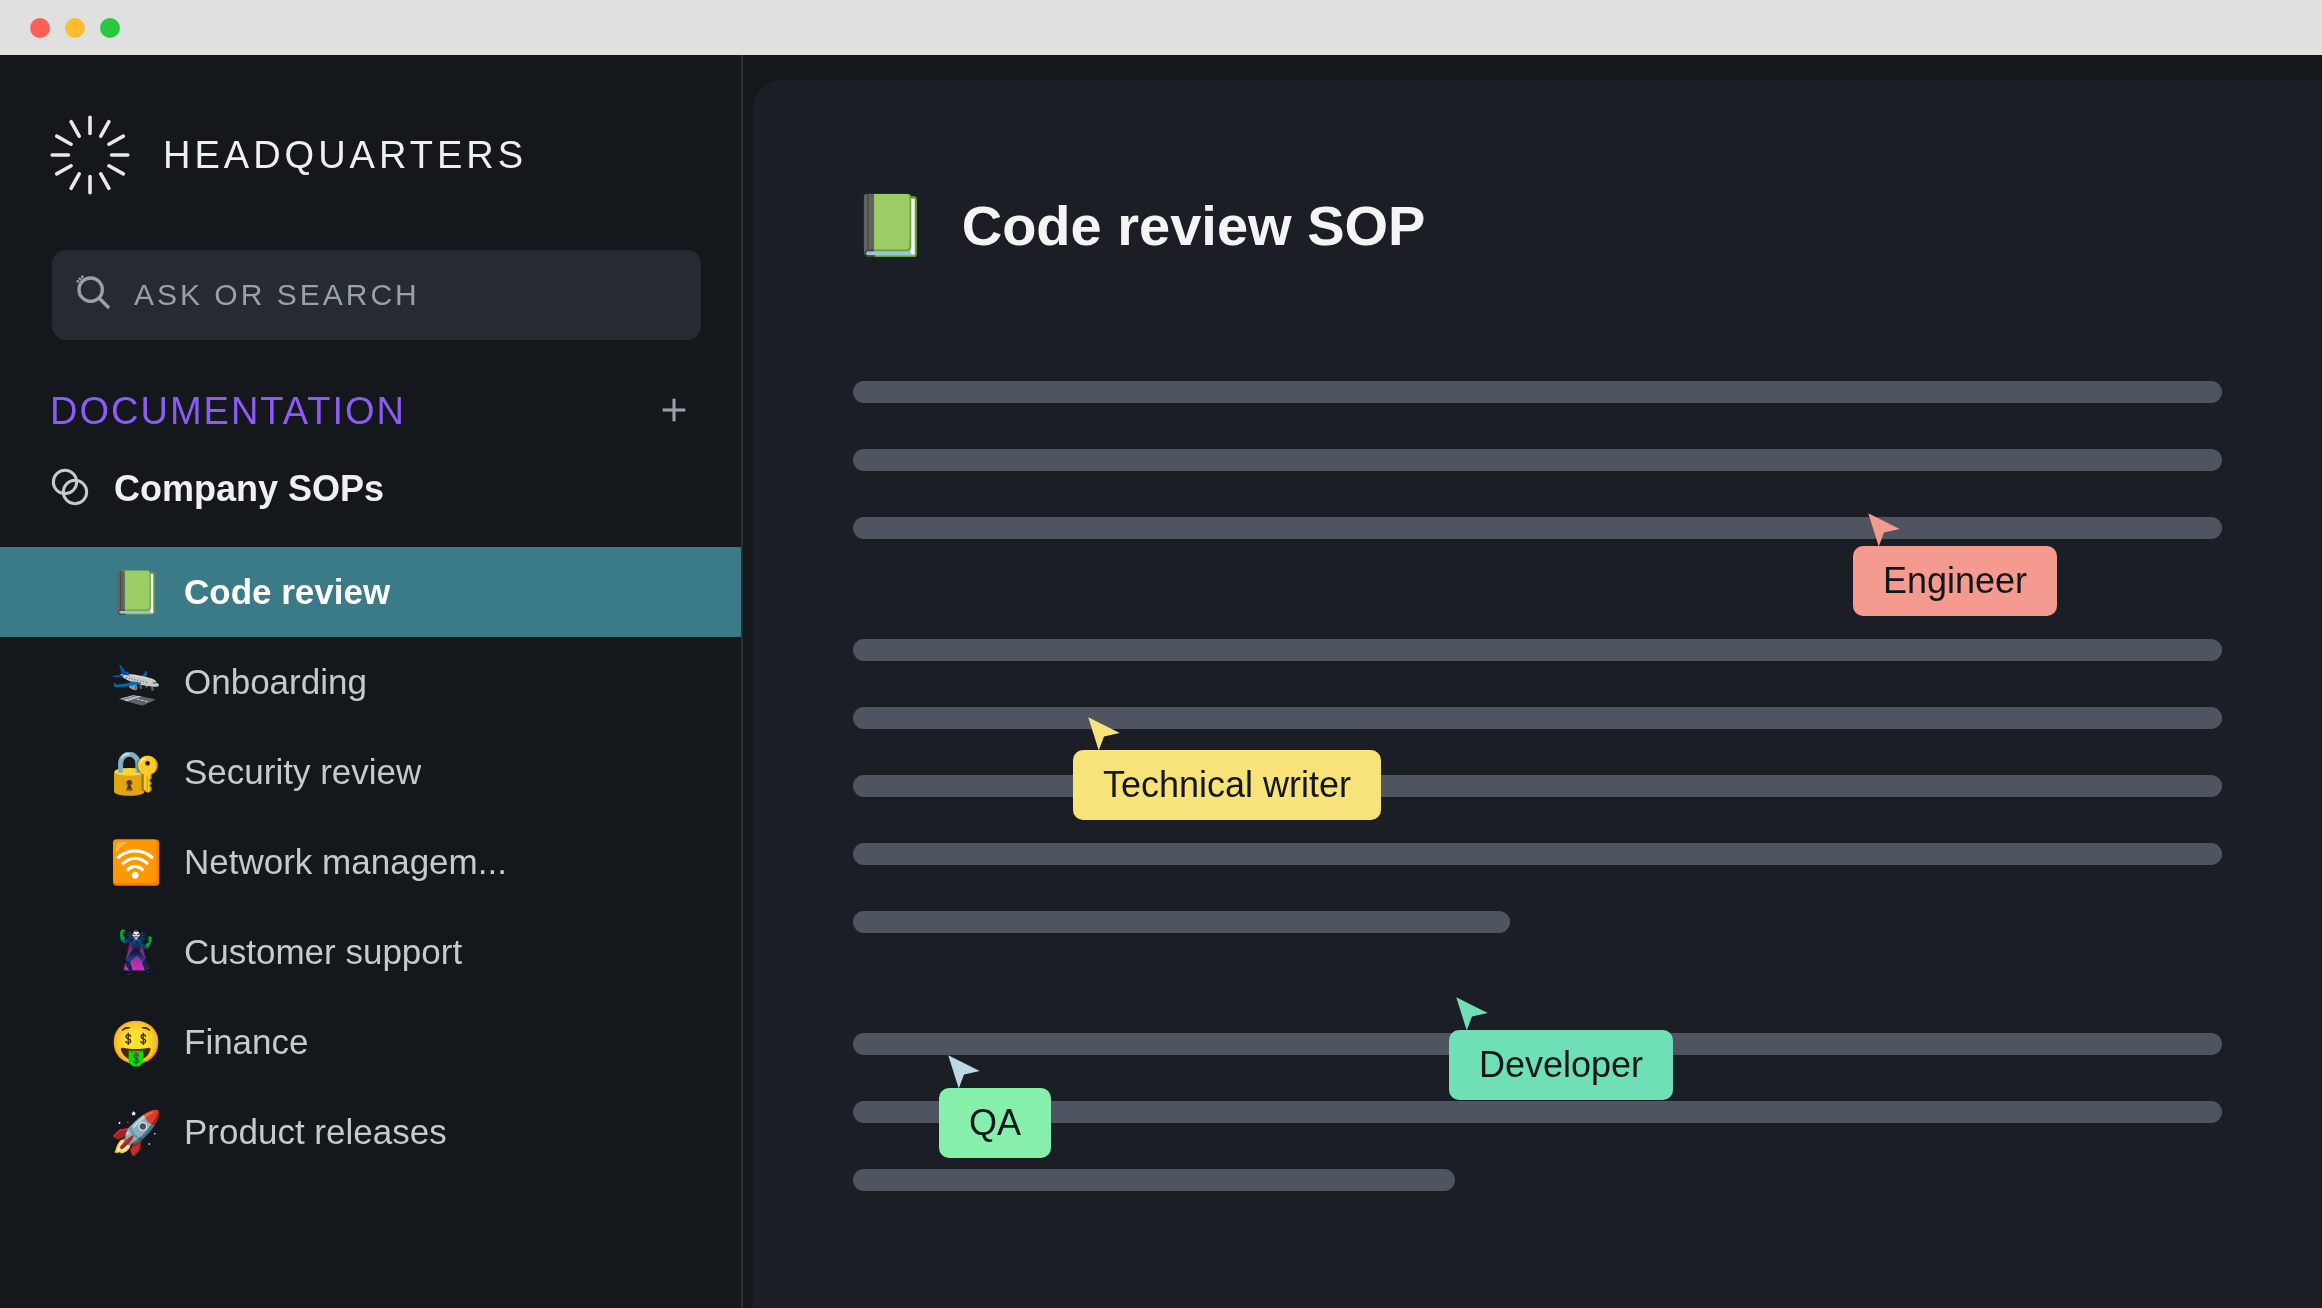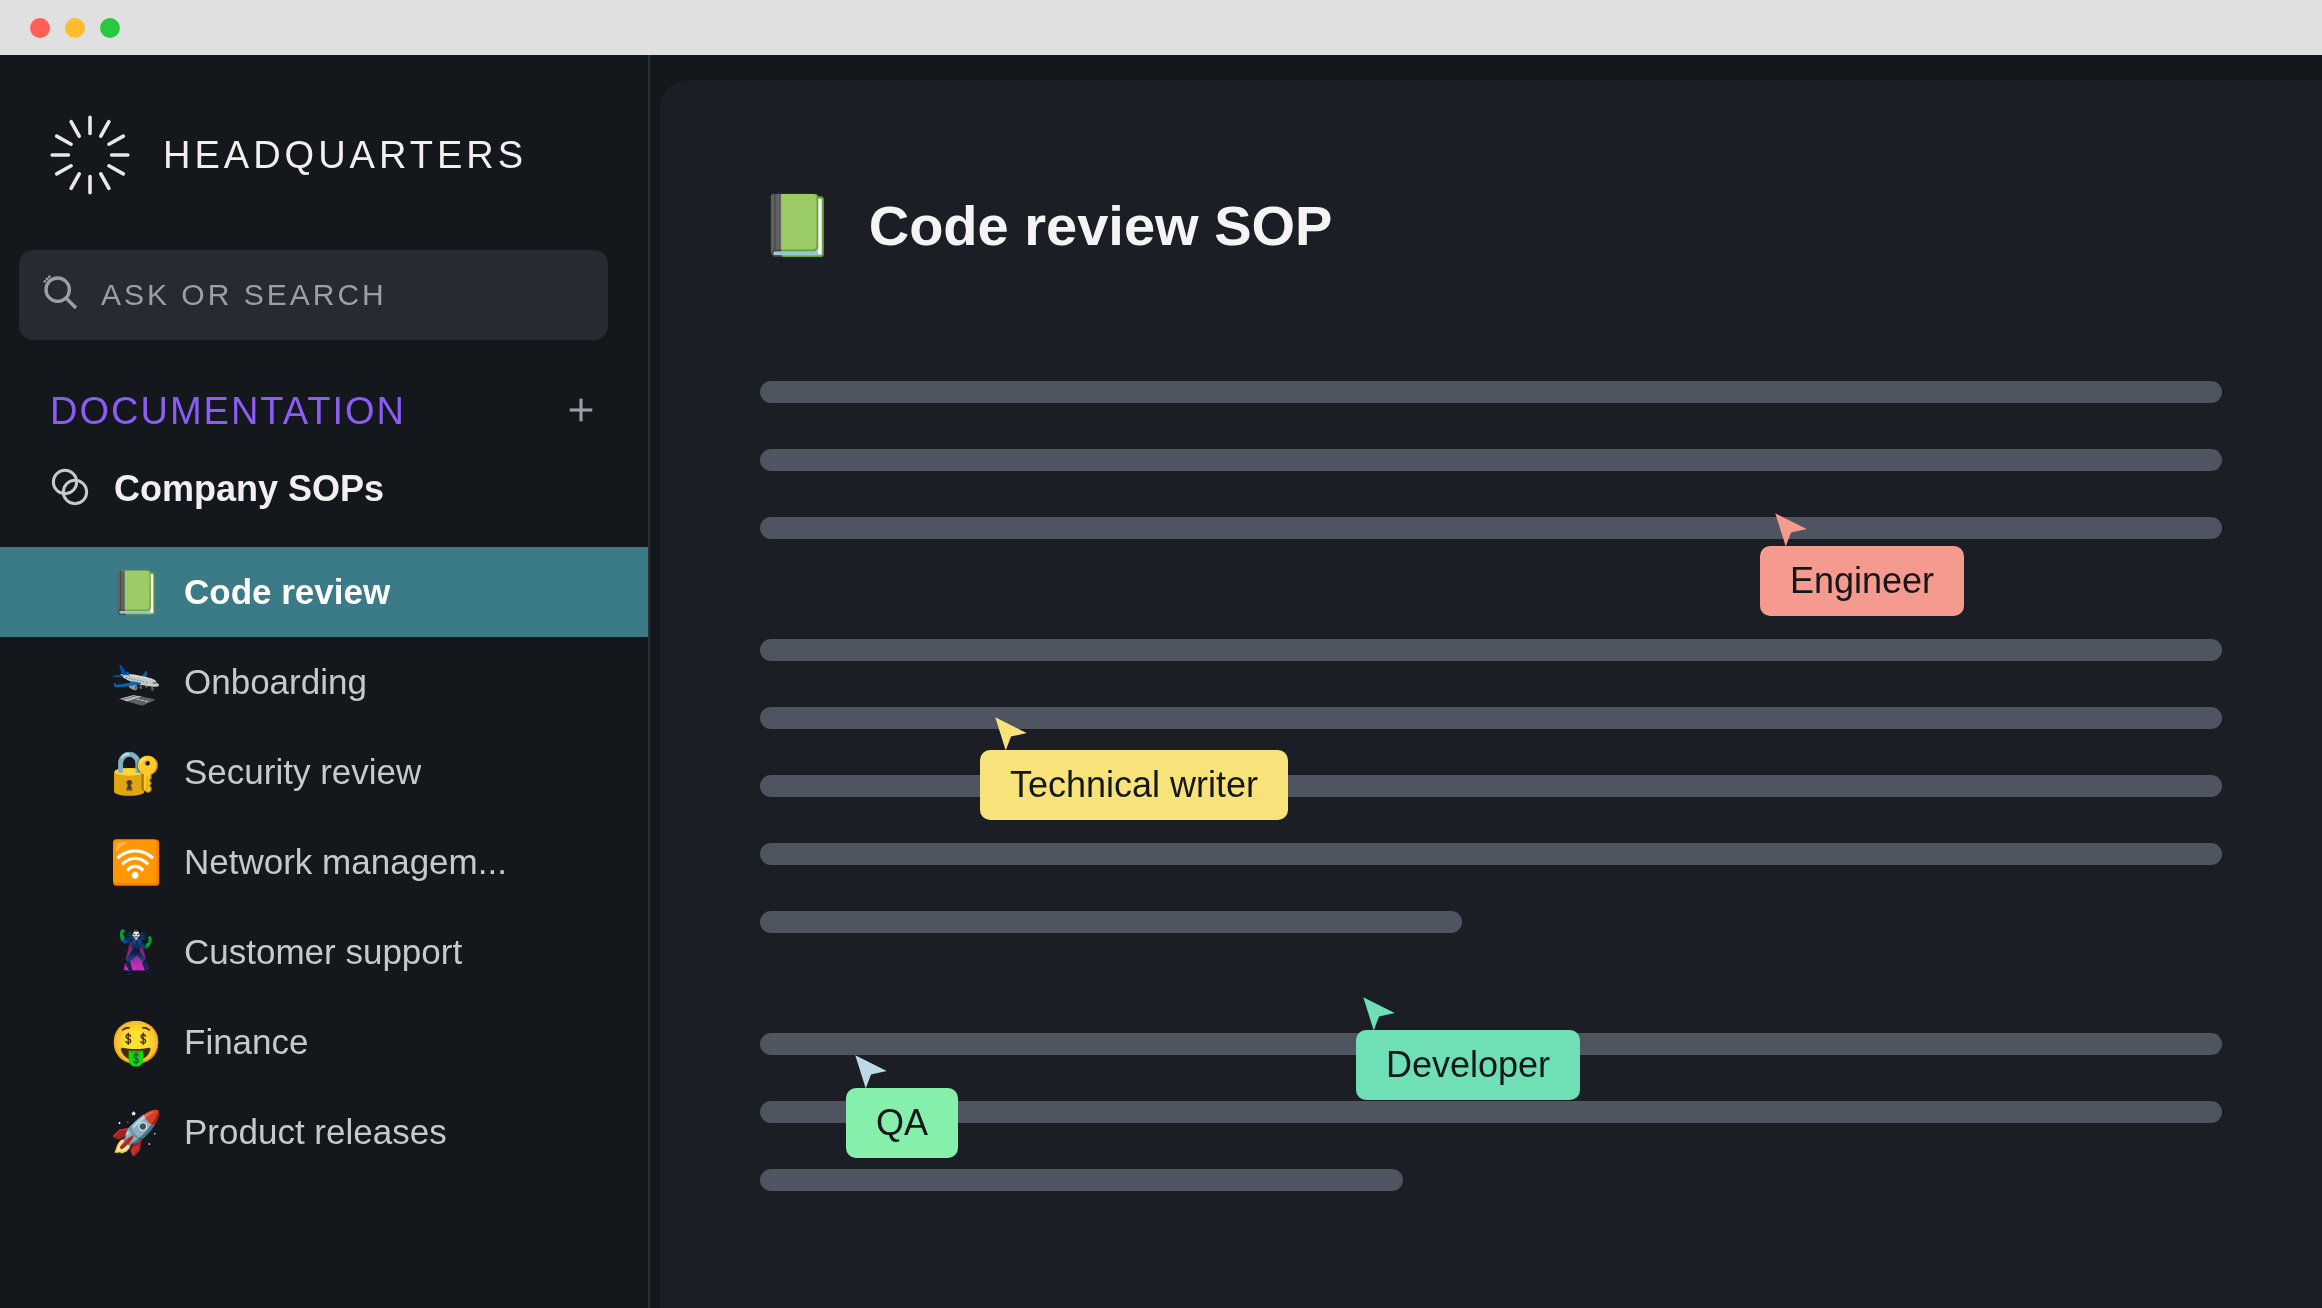--- a/index.html
+++ b/index.html
@@ -38,21 +38,21 @@
 
   
   .body {
     flex: 1;
     display: flex;
     min-height: 0;
   }
 
   
   .sidebar {
-    width: 650px;
+    width: 743px;
     background: #14171c;
     border-right: 2px solid #2a2e35;
     display: flex;
     flex-direction: column;
     padding-top: 35px;
   }
 
   .brand {
     display: flex;
     align-items: center;
@@ -65,21 +65,21 @@
     flex-shrink: 0;
   }
   .brand-title {
     font-size: 38px;
     letter-spacing: 4px;
     font-weight: 400;
     color: #f0f0f0;
   }
 
   .search {
-    margin: 0 40px 50px 19px;
+    margin: 0 40px 50px 52px;
     height: 90px;
     background: #262a31;
     border-radius: 14px;
     display: flex;
     align-items: center;
     padding: 0 22px;
     gap: 20px;
     cursor: text;
   }
   .search-icon svg { width: 40px; height: 40px; }

